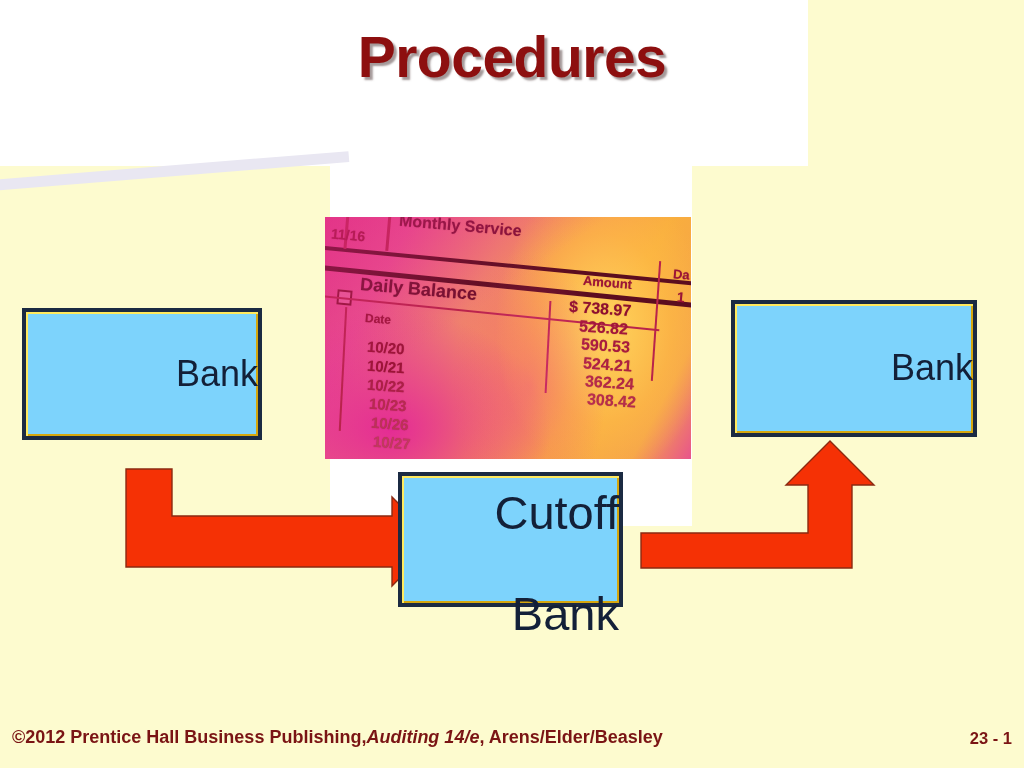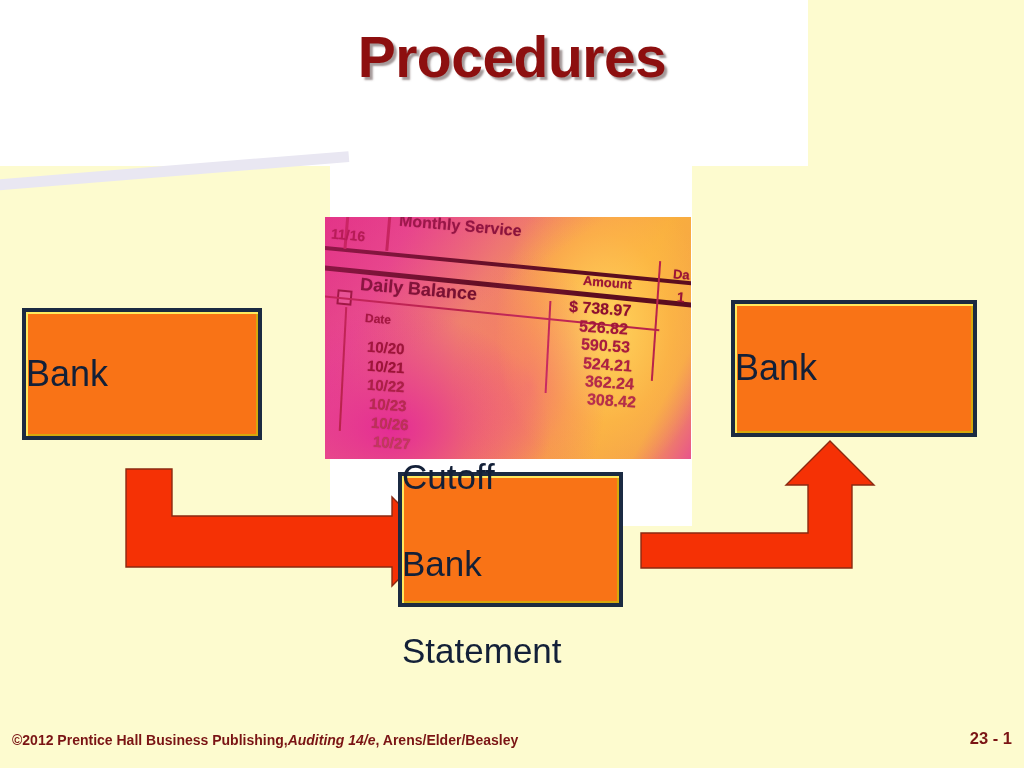--- a/index.html
+++ b/index.html
@@ -110,56 +110,56 @@
     position: absolute;
     width: 11px;
     height: 11px;
     border: 2px solid #8c1230;
     background: rgba(255,255,255,0.12);
   }
 
   
   .ybox {
     position: absolute;
-    background: #f97316;
+    background: #7dd3fc;
     border: 4px solid #1b2a42;
     box-sizing: border-box;
     box-shadow: inset 2px 2px 0 0 #ffe95e, inset -2px -2px 0 0 #d6a70d;
     display: flex;
     flex-direction: column;
-    align-items: flex-start;
+    align-items: flex-end;
     justify-content: center;
   }
   .ybox .lbl {
     color: #132038;
     font-size: 36px;
     font-weight: normal;
     line-height: 1.12;
     white-space: nowrap;
     text-align: center;
   }
   #box-left   { left: 22px;  top: 308px; width: 240px; height: 132px; }
   #box-right  { left: 731px; top: 300px; width: 246px; height: 137px; }
   #box-center { left: 398px; top: 472px; width: 225px; height: 135px; }
-  #box-center .lbl { font-size: 35px; margin-top: 48px; }
+  #box-center .lbl { font-size: 47px; margin-top: 48px; }
 
   
   .arrow { position: absolute; overflow: visible; }
   .arrow polygon {
     fill: #f53105;
     stroke: #8a2a12;
     stroke-width: 1.4;
   }
 
   
   .footer {
     position: absolute;
     left: 12px;
     bottom: 20px;
-    font-size: 14px;
+    font-size: 18px;
     font-weight: bold;
     color: #7a1414;
     white-space: nowrap;
   }
   .footer .ital { font-style: italic; }
   .pagenum {
     position: absolute;
     right: 26px;
     bottom: 20px;
     font-size: 16.5px;
@@ -233,21 +233,20 @@
     <div class="lbl">Bank</div>
   </div>
 
   <div class="ybox" id="box-right">
     <div class="lbl">Bank</div>
   </div>
 
   <div class="ybox" id="box-center">
     <div class="lbl">Cutoff</div>
     <div class="lbl">Bank</div>
-    <div class="lbl">Statement</div>
   </div>
 
   <div class="footer">
     <span>©2012 Prentice Hall Business Publishing,</span><span class="ital">Auditing 14/e</span><span>, Arens/Elder/Beasley</span>
   </div>
   <div class="pagenum">23 - 1</div>
 
 </div>
 
 </body></html>

